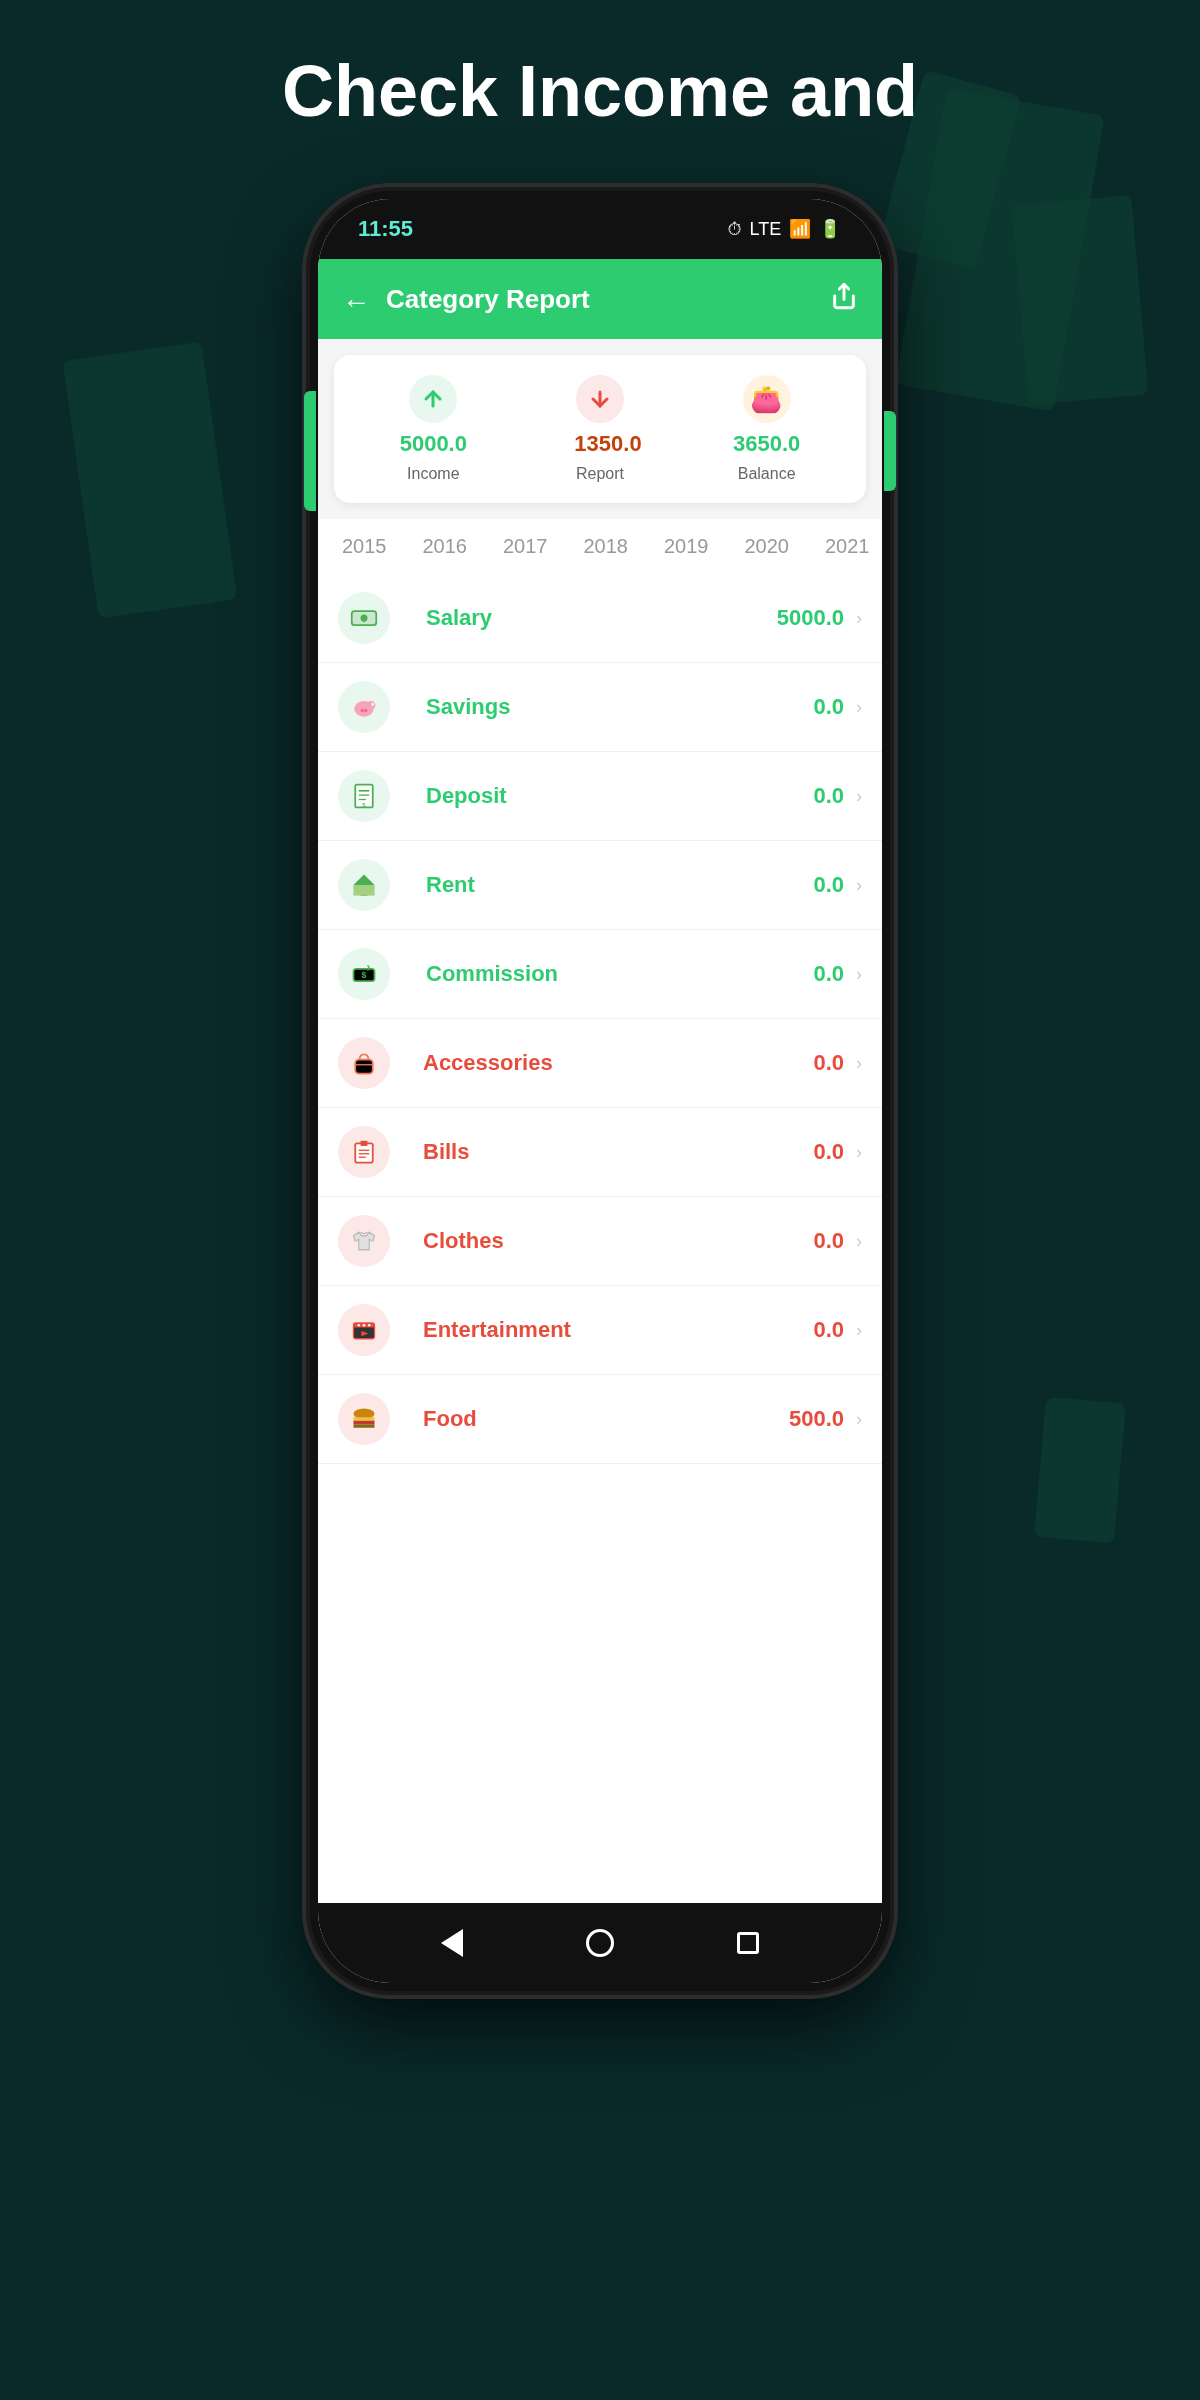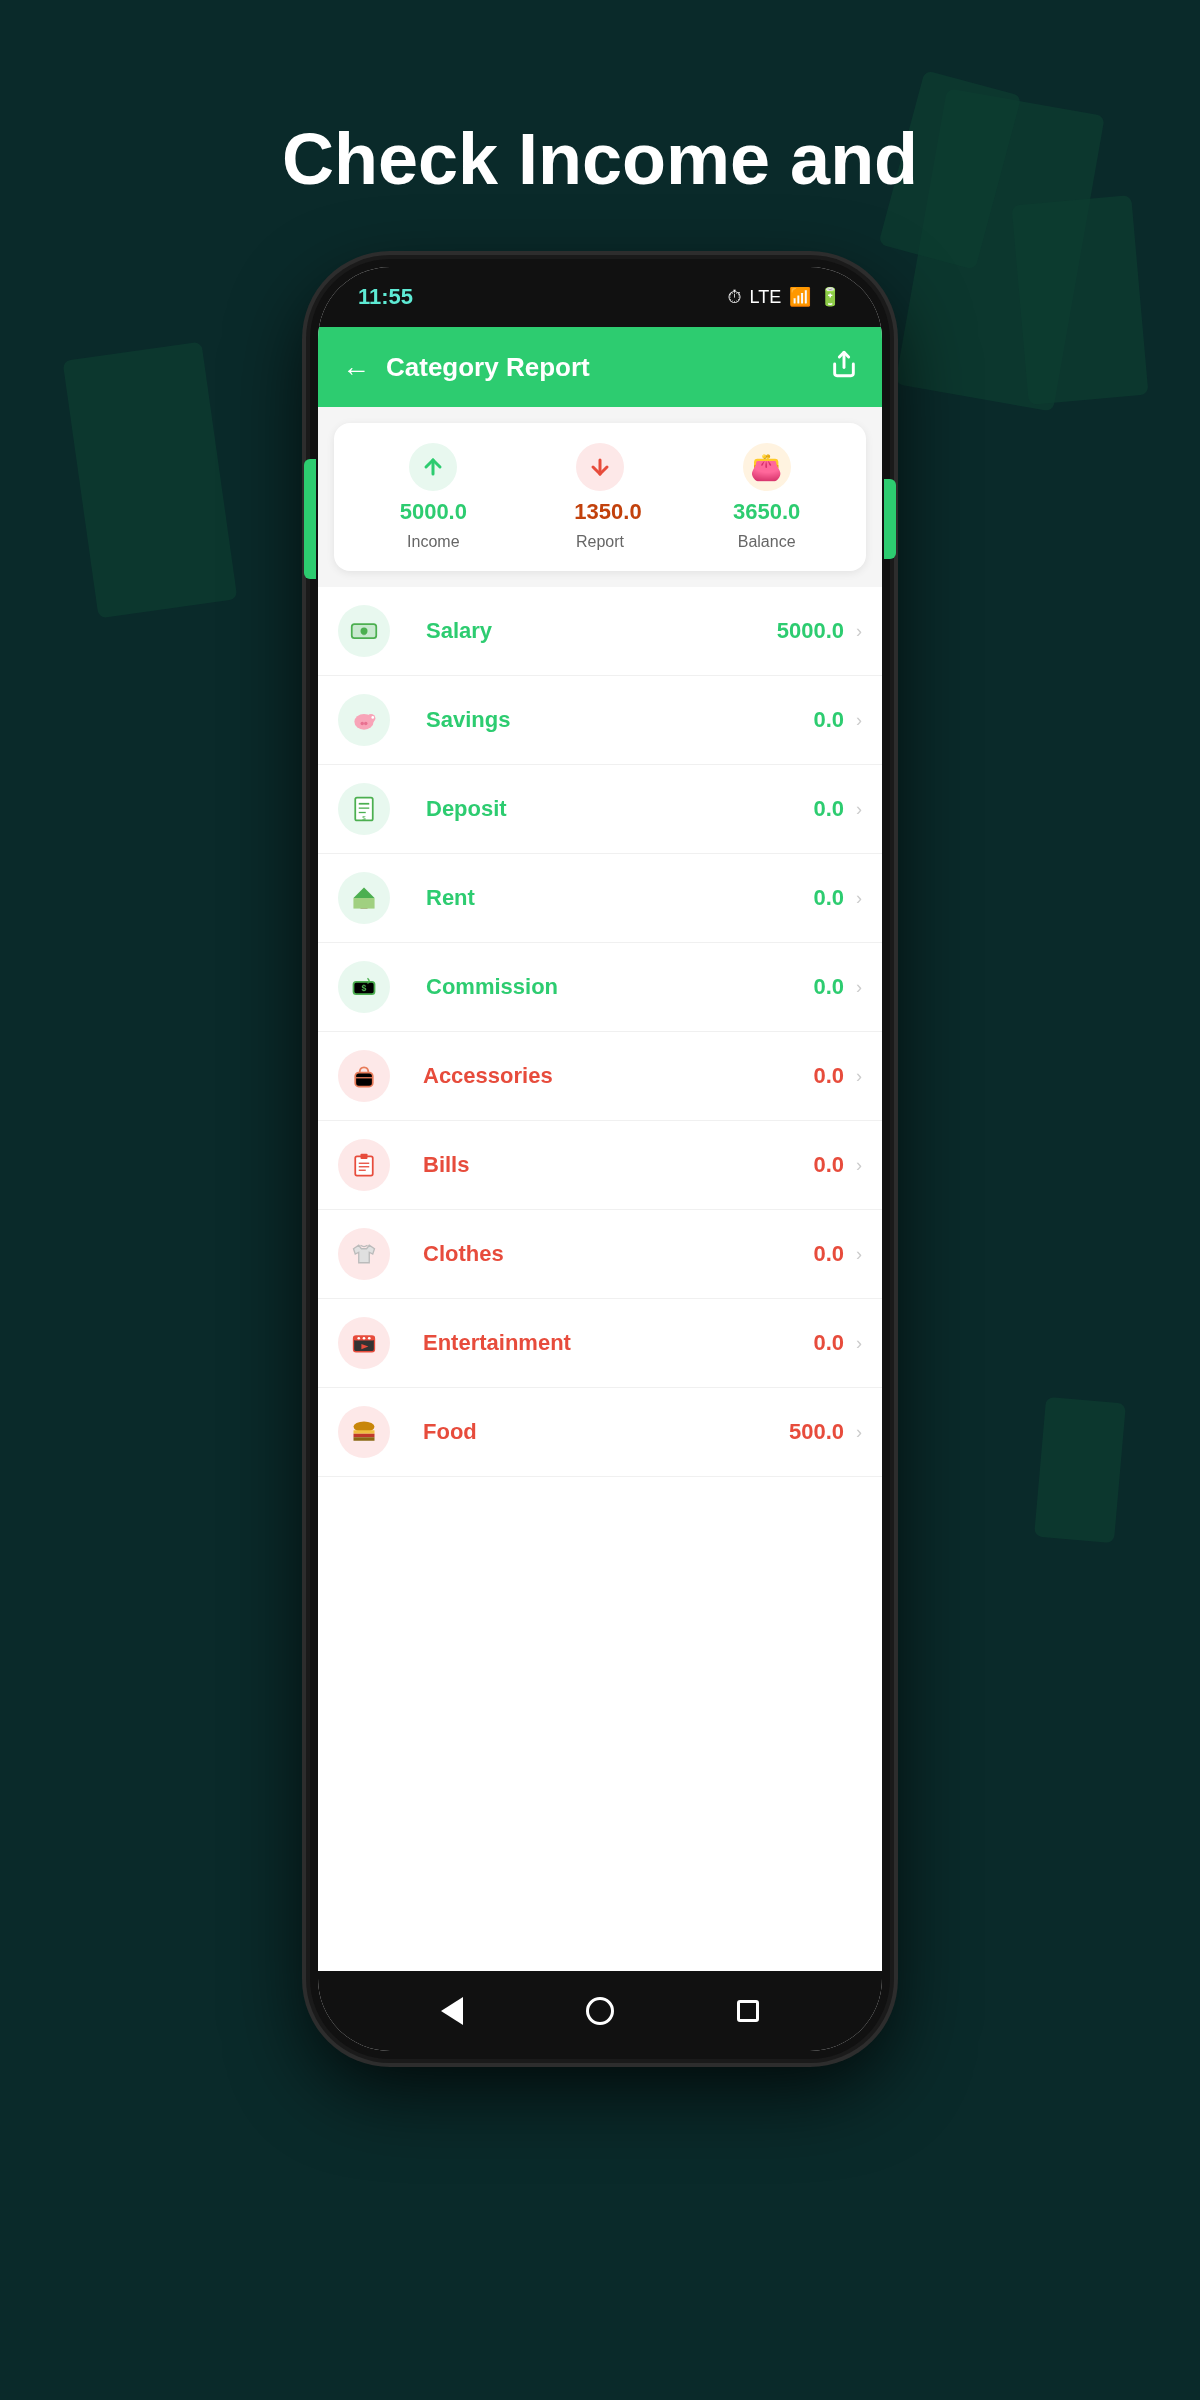--- a/index.html
+++ b/index.html
@@ -38,21 +38,21 @@
 
     
     .top-heading {
       position: relative;
       z-index: 1;
       text-align: center;
       color: white;
       font-size: 72px;
       font-weight: 900;
       line-height: 1.1;
-      padding: 120px 100px 60px;
+      padding: 52px 100px 60px;
       max-width: 1000px;
     }
 
     
     .phone-wrapper {
       position: relative;
       z-index: 2;
       width: 580px;
       height: 1800px;
     }
@@ -364,20 +364,29 @@
         </div>
         <div class="summary-item">
           <div class="summary-icon-circle balance-circle">
             <span style="font-size:26px;">👛</span>
           </div>
           <span class="summary-amount balance-amount">3650.0</span>
           <span class="summary-label">Balance</span>
         </div>
       </div>
 
+      <div class="year-selector" id="year-selector">
+          <span class="year-item">2015</span>
+          <span class="year-item">2016</span>
+          <span class="year-item">2017</span>
+          <span class="year-item">2018</span>
+          <span class="year-item">2019</span>
+          <span class="year-item">2020</span>
+          <span class="year-item">2021</span>
+        </div>
 
       <div class="category-list" id="category-list">
           <div class="category-item">
       <div class="cat-icon-wrap cat-icon-green">
         <svg width="28" height="28" viewBox="0 0 32 32" fill="none">
                 <rect x="2" y="8" width="28" height="16" rx="3" fill="#4CAF50" opacity="0.2"></rect>
                 <rect x="2" y="8" width="28" height="16" rx="3" stroke="#4CAF50" stroke-width="2"></rect>
                 <circle cx="16" cy="16" r="4" fill="#4CAF50"></circle>
                 <text x="16" y="20" text-anchor="middle" font-size="8" fill="#4CAF50">$</text>
               </svg>

